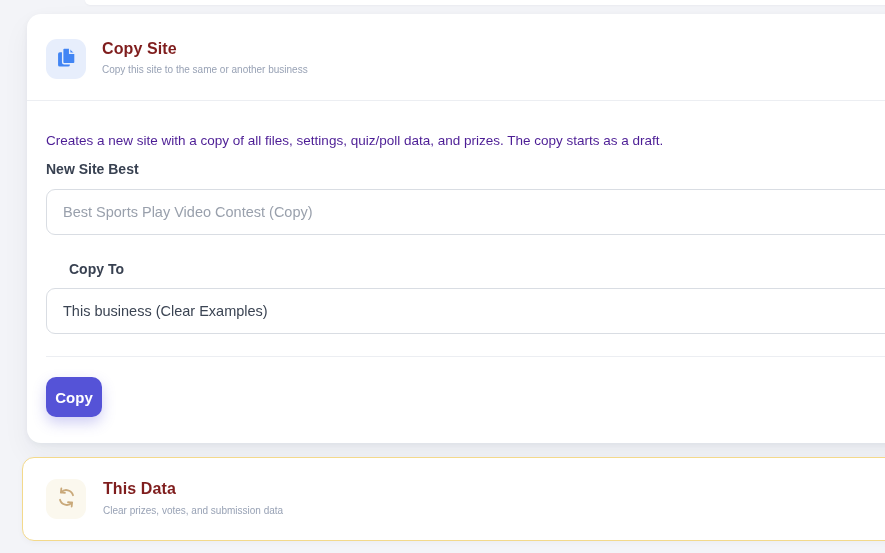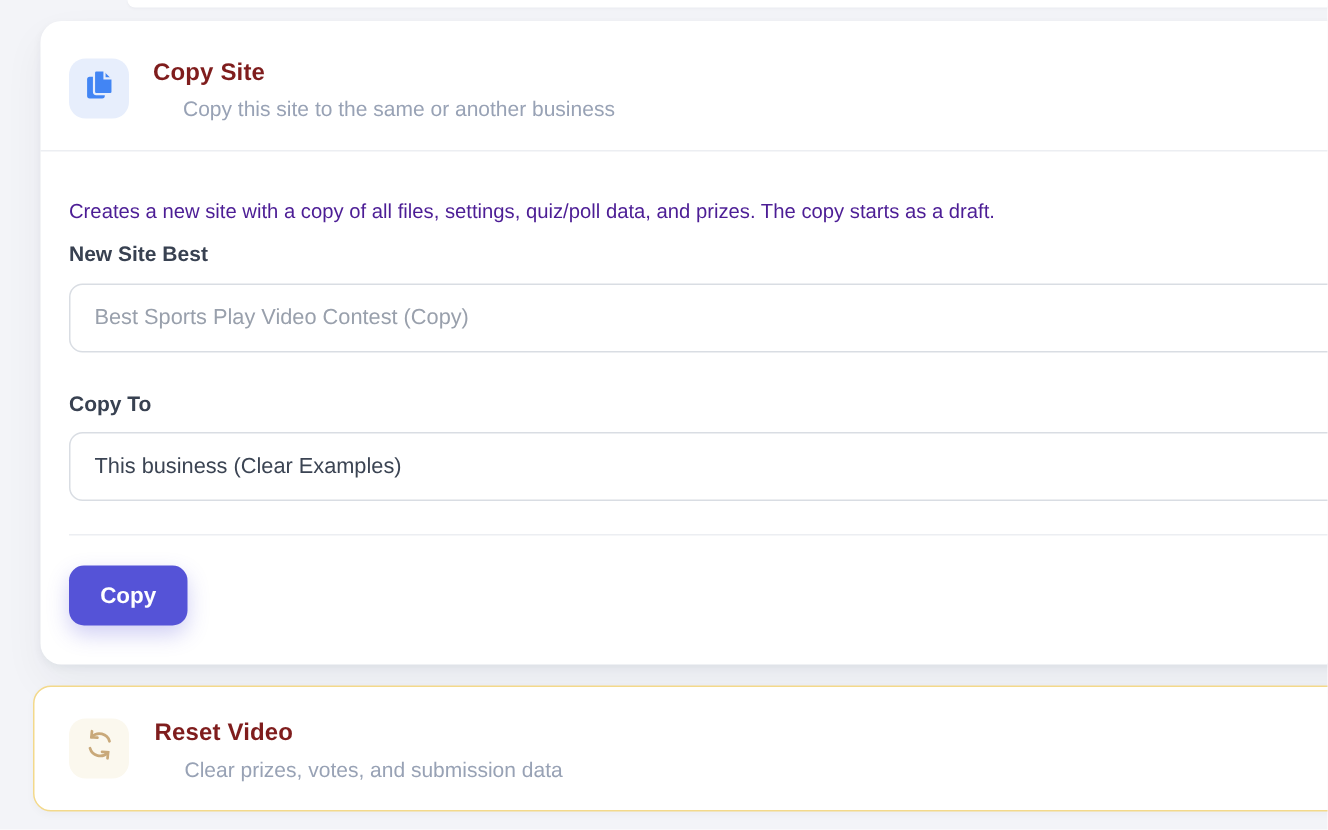--- a/index.html
+++ b/index.html
@@ -37,39 +37,39 @@
   }
   .icon-box.blue  { background: #e7eefc; left: 19px; top: 25px; }
 
   .hdr-title {
     position: absolute; left: 75px; top: 26px;
     font-size: 16px; font-weight: 700; color: #7f1d1d;
     letter-spacing: 0.1px;
   }
   .hdr-sub {
     position: absolute; left: 75px; top: 50px;
-    font-size: 14px; color: #98a2b5; margin-left: 20px;
+    font-size: 10px; color: #98a2b5;
   }
 
   .divider-full {
     position: absolute; left: 0; right: 0; top: 86px; height: 1px;
     background: #eceef2;
   }
 
   .description {
     position: absolute; left: 19px; top: 119px;
     font-size: 13.5px; color: #4c1d95;
   }
 
   .field-label {
     position: absolute; left: 19px;
     font-size: 14px; font-weight: 600; color: #384151;
   }
   .label-name { top: 147px; }
-  .label-copyto { top: 247px; }
+  .label-copyto { top: 247px; margin-left: 23px; }
 
   .text-field {
     position: absolute; left: 19px; width: 940px; height: 46px;
     box-sizing: border-box;
     background: #ffffff;
     border: 1px solid #d9dde3;
     border-radius: 9px;
     padding: 0 16px;
     font-family: "Liberation Sans", sans-serif;
     font-size: 14.5px;
@@ -82,21 +82,21 @@
     cursor: pointer;
   }
 
   .divider-inset {
     position: absolute; left: 19px; right: 0; top: 342px; height: 1px;
     background: #eceef2;
   }
 
   .btn-copy {
     position: absolute; left: 19px; top: 363px;
-    width: 79px; height: 40px;
+    width: 56px; height: 40px;
     border: none; border-radius: 10px;
     background: #5553d7;
     color: #ffffff; font-family: "Liberation Sans", sans-serif;
     font-size: 15px; font-weight: 700;
     cursor: pointer;
     box-shadow: 0 6px 14px rgba(85,83,215,0.28);
   }
 
   .card-reset {
     left: 22px; top: 457px; width: 1000px; height: 84px;
@@ -155,15 +155,15 @@
         <g fill="none" stroke="#c9a97a" stroke-width="1.9" stroke-linecap="round">
           <path d="M18.8 9.6 a7.3 7.3 0 0 0 -12.4 -3.0"></path>
           <path d="M5.2 14.4 a7.3 7.3 0 0 0 12.4 3.0"></path>
           <path d="M6.6 2.6 L6.2 6.8 L10.4 7.1"></path>
           <path d="M17.4 21.4 L17.8 17.2 L13.6 16.9"></path>
         </g>
       </svg>
     </span>
   </div>
 
-  <div class="hdr-title">Reset Video</div>
+  <div class="hdr-title">This Data</div>
   <div class="hdr-sub">Clear prizes, votes, and submission data</div>
 </section>
 
 </body></html>

